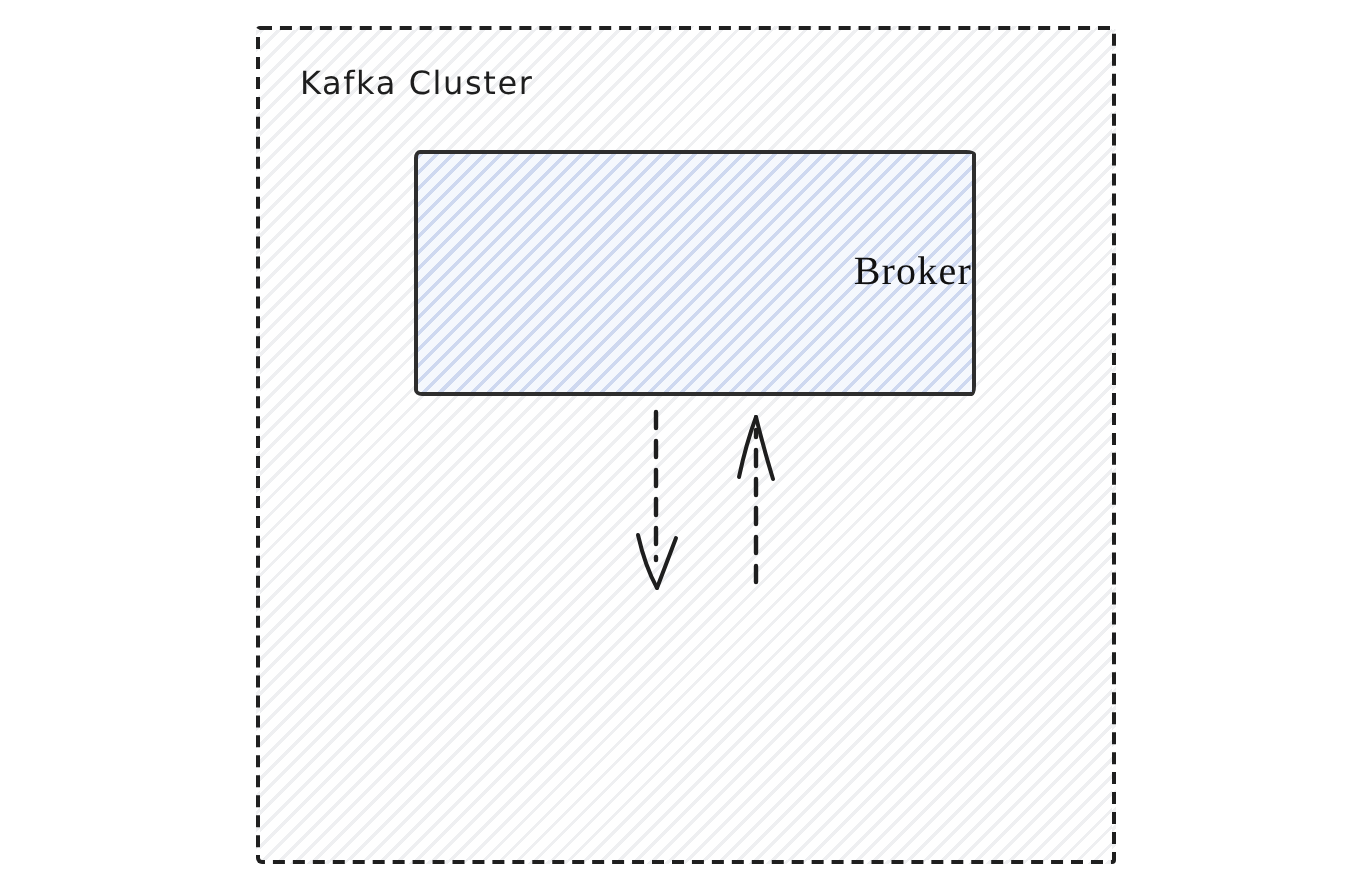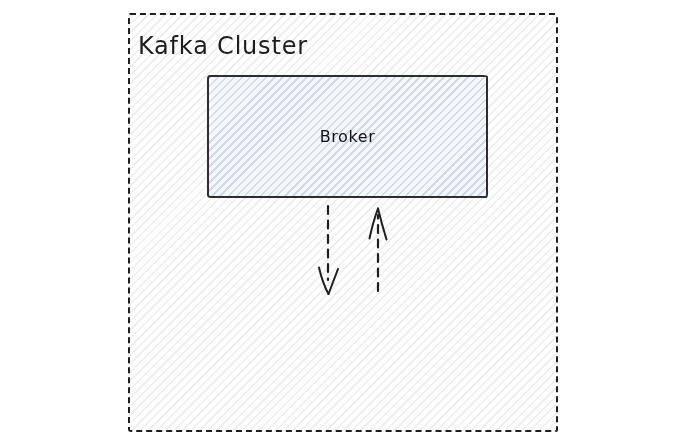--- a/index.html
+++ b/index.html
@@ -29,38 +29,39 @@
     background:
       repeating-linear-gradient(135deg,
         rgba(158, 163, 175, 0.17) 0px,
         rgba(158, 163, 175, 0.17) 1.7px,
         transparent 1.7px,
         transparent 6px),
       #ffffff;
   }
   .cluster-label {
     position: absolute;
-    left: 8px;
+    left: 20px;
     top: 17px;
-    font-size: 24px;
+    font-size: 16px;
     letter-spacing: 0.8px;
     color: #1e1e1e;
     white-space: nowrap;
   }
   
   .node {
     position: absolute;
     box-sizing: border-box;
     border: 2.2px solid #2e2e2e;
     display: flex;
     align-items: center;
-    justify-content: center;
-    font-size: 16px;
+    justify-content: flex-end;
+    font-size: 20px;
     letter-spacing: 0.6px;
     color: #111111;
+    font-family: Liberation Serif, serif;
   }
   .node-broker {
     left: 207px;
     top: 75px;
     width: 281px;
     height: 123px;
     border-radius: 3px 5px 2px 4px / 4px 2px 5px 3px;
     background:
       repeating-linear-gradient(135deg,
         rgba(125, 150, 212, 0.32) 0px,

